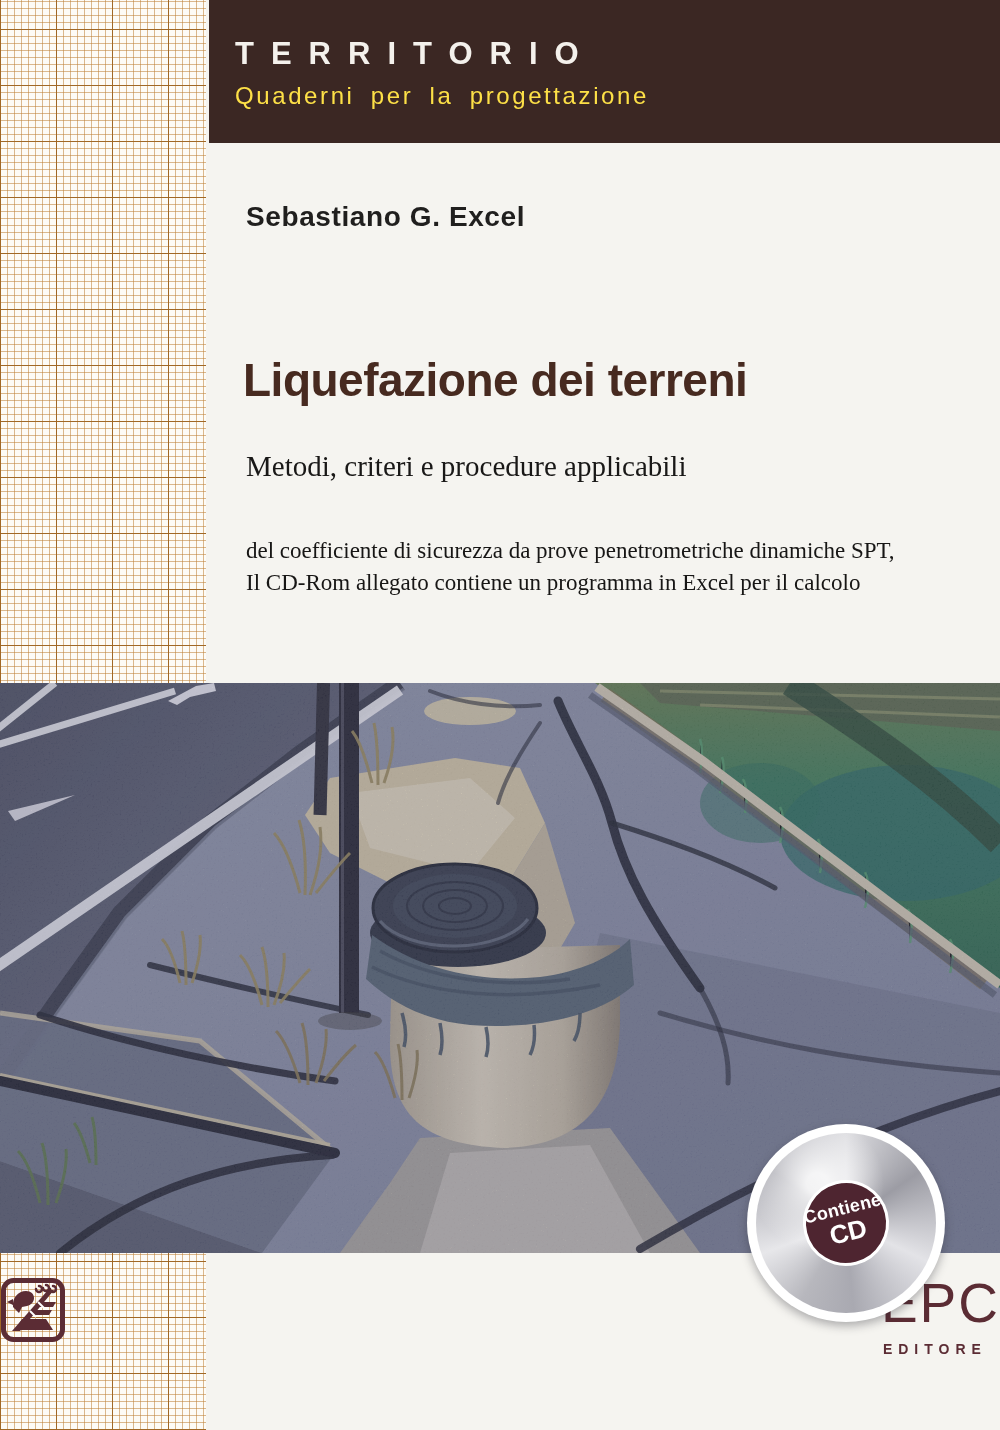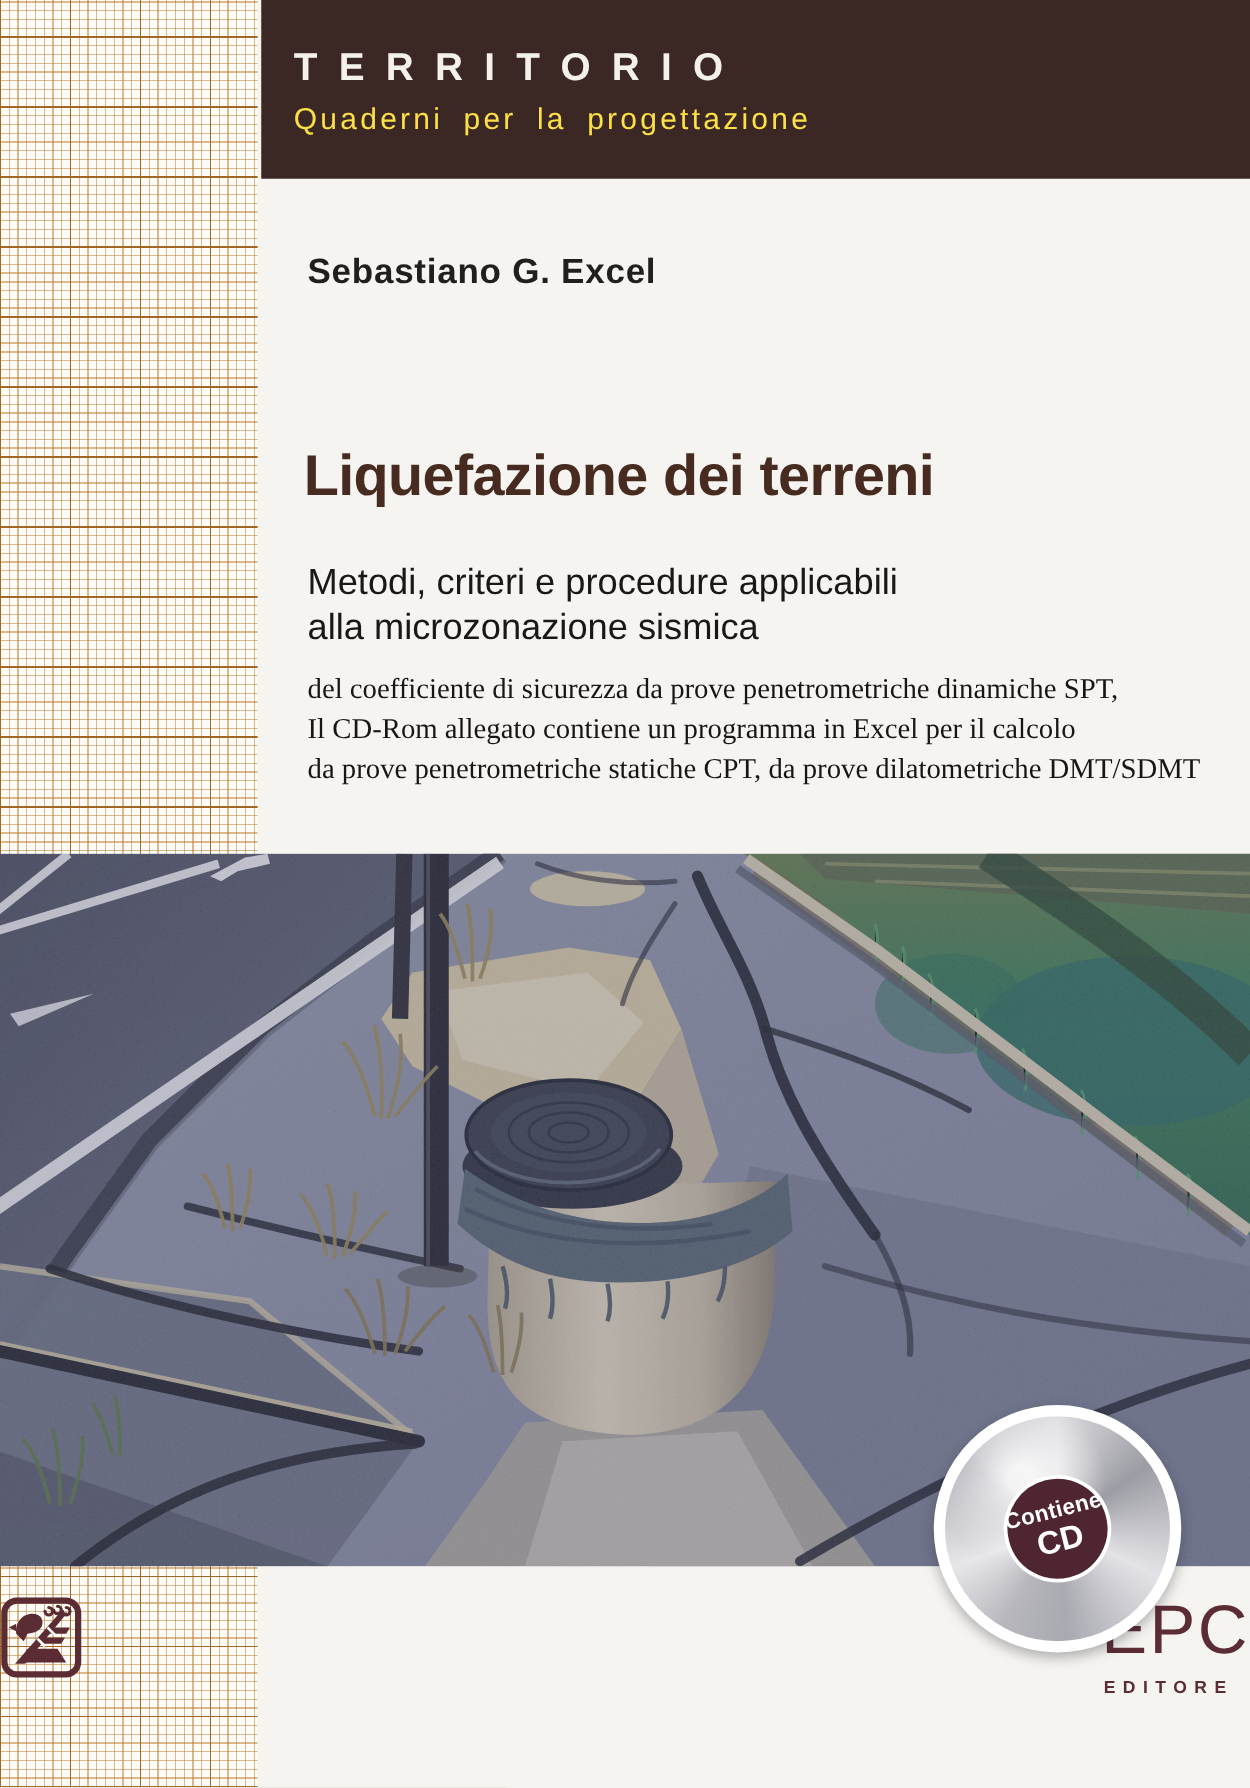--- a/index.html
+++ b/index.html
@@ -21,21 +21,21 @@
   .band-title{position:absolute;left:26px;top:36px;color:#f4f1ec;font-size:31px;font-weight:bold;
         letter-spacing:17px;white-space:nowrap;}
   .band-sub{position:absolute;left:26px;top:82px;color:#fde047;font-size:24px;font-weight:normal;
         letter-spacing:2.6px;word-spacing:7px;white-space:nowrap;}
 
   .author{position:absolute;left:246px;top:201px;z-index:2;color:#201f1e;font-size:28px;
         font-weight:bold;letter-spacing:.6px;}
   .title{position:absolute;left:243px;top:353px;z-index:2;color:#472a20;font-size:46px;
         font-weight:bold;font-family:Liberation Sans, sans-serif;letter-spacing:-.5px;white-space:nowrap;}
   .subtitle{position:absolute;left:246px;top:448px;z-index:2;color:#191817;font-size:29px;
-        font-family:Liberation Sans, sans-serif;line-height:36px;}
+        font-family:Liberation Serif, serif;line-height:36px;}
   .descr{position:absolute;left:246px;top:535px;z-index:2;color:#171615;font-size:23px;
         font-family:"Liberation Serif",serif;line-height:32px;white-space:nowrap;}
   .descr sub{font-size:14px;}
 
   
   .photo{position:absolute;left:0;top:683px;width:1000px;height:570px;z-index:3;}
   .photo svg{display:block;width:1000px;height:570px;}
 
   
   .cd-badge{position:absolute;left:747px;top:1124px;width:198px;height:198px;border-radius:50%;
@@ -70,27 +70,25 @@
     <div class="band-title">TERRITORIO</div>
     <div class="band-sub">Quaderni per la progettazione</div>
   </div>
 
   <div class="author">Sebastiano G. Excel</div>
 
   <div class="title">Liquefazione dei terreni</div>
 
   <div class="subtitle">
     <div>Metodi, criteri e procedure applicabili</div>
-    <div>alla microzonazione sismica</div>
   </div>
 
   <div class="descr">
     <div>del coefficiente di sicurezza da prove penetrometriche dinamiche SPT,</div>
     <div>Il CD-Rom allegato contiene un programma in Excel per il calcolo</div>
-    <div>da prove penetrometriche statiche CPT, da prove dilatometriche DMT/SDMT</div>
   </div>
 
   <div class="photo">
     <svg viewBox="0 0 1000 570" preserveAspectRatio="none">
       <defs>
         <linearGradient id="roadG" x1="0" y1="0" x2="1" y2="1">
           <stop offset="0" stop-color="#4d515e"></stop>
             <stop offset="1" stop-color="#6d7180"></stop>
         </linearGradient>
         <linearGradient id="walkG" x1="0" y1="0" x2="1" y2="1">

